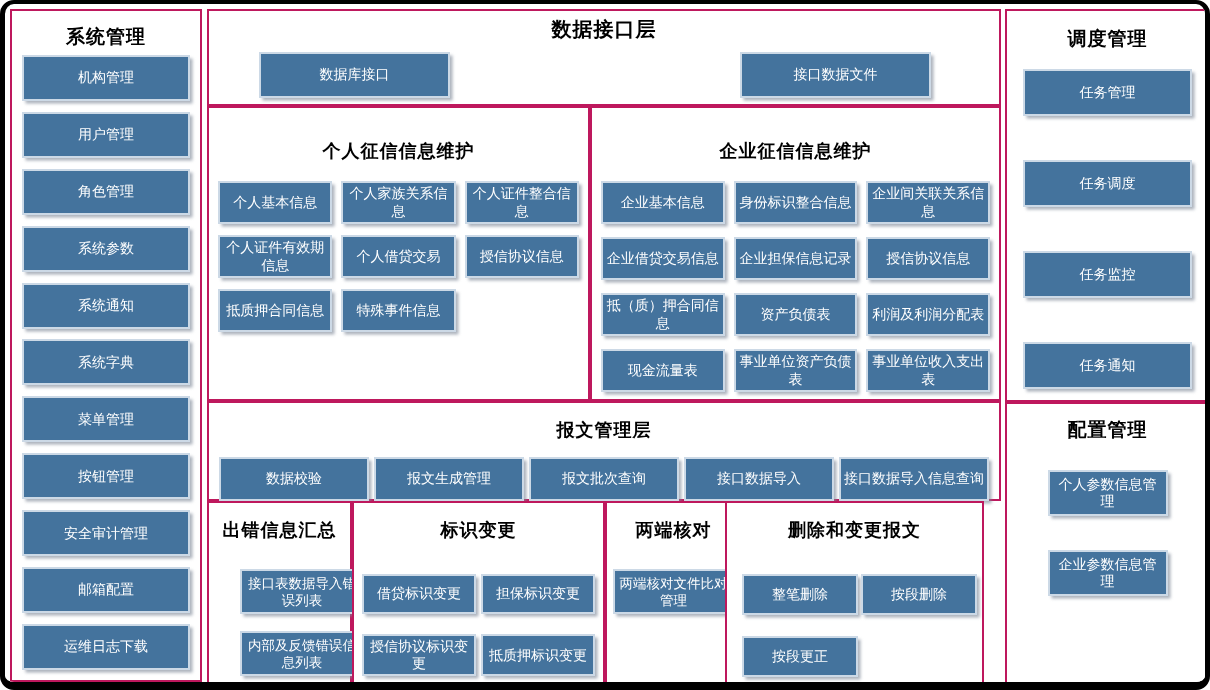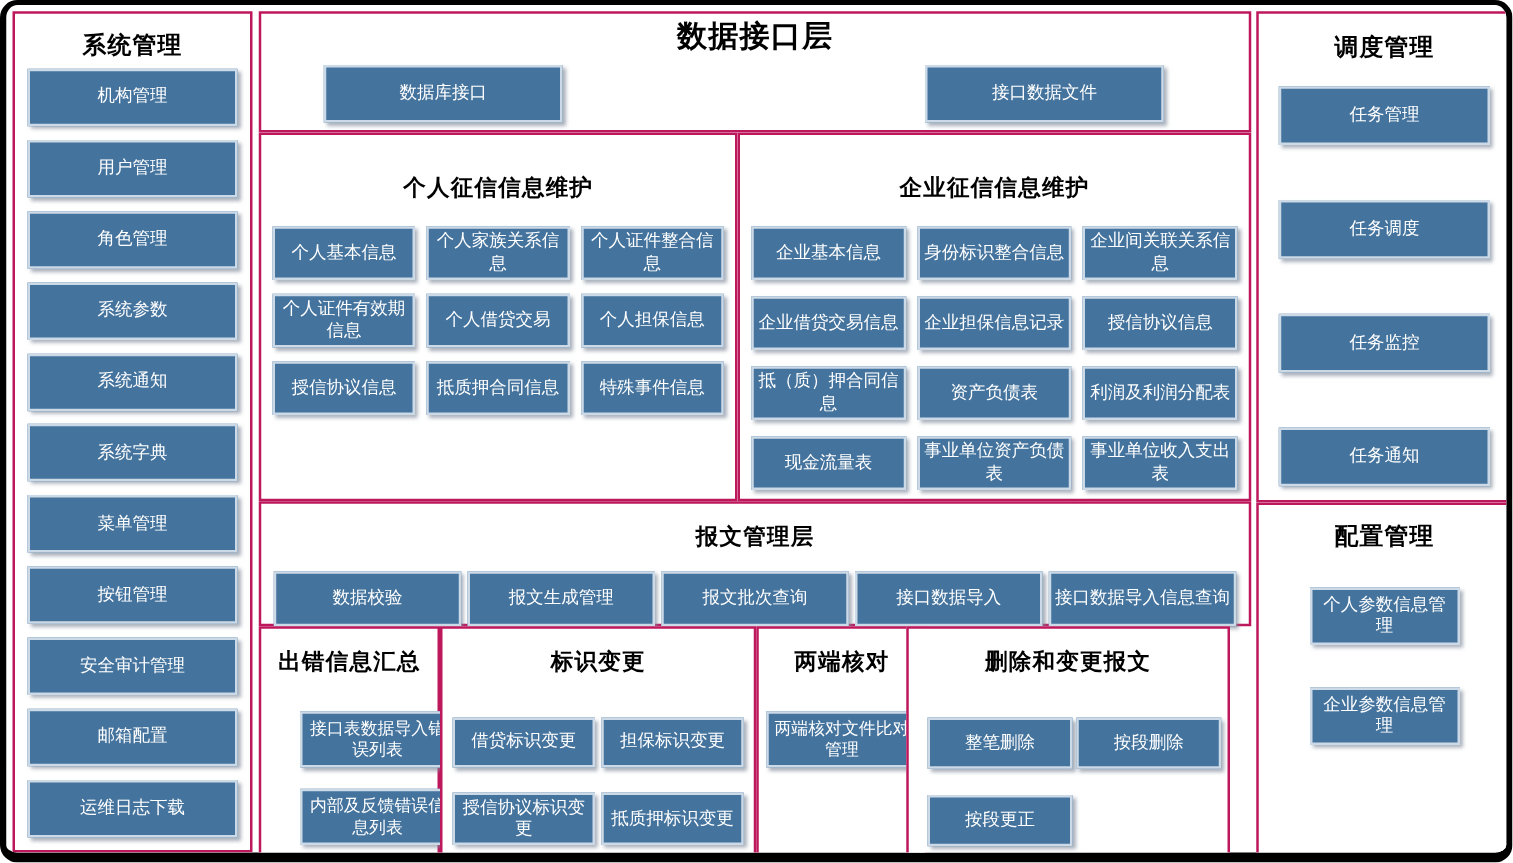--- a/index.html
+++ b/index.html
@@ -11,21 +11,21 @@
     border:solid #000; border-width:4px 5px 8px 5px; border-radius:14px;
   }
   .panel {
     position:absolute; background:#fff;
     border:2px solid #be185d;
   }
   .ptitle {
     text-align:center; font-weight:bold; color:#000; letter-spacing:1px;
   }
   .t19 { font-size:19px; line-height:26px; margin-top:12px; }
-  .t20 { font-size:24px; line-height:28px; margin-top:4px; }
+  .t20 { font-size:20px; line-height:28px; margin-top:4px; }
   .t18 { font-size:18px; line-height:26px; margin-top:30px; }
   .t18b { font-size:18px; line-height:26px; margin-top:14px; }
   .btn {
     background:#44739d; color:#fff;
     border:2px solid #ccd9e6;
     box-shadow:2.5px 2.5px 3px rgba(125,135,150,.65);
     display:flex; align-items:center; justify-content:center;
     text-align:center; font-size:14px; line-height:1.22;
     padding:2px 3px; cursor:default;
   }
@@ -101,21 +101,20 @@
   </div>
 
   <div class="panel" id="p-personal">
     <div class="ptitle t18">个人征信信息维护</div>
     <div class="grid3">
       <div class="btn">个人基本信息</div>
       <div class="btn">个人家族关系信息</div>
       <div class="btn">个人证件整合信息</div>
       <div class="btn">个人证件有效期信息</div>
       <div class="btn">个人借贷交易</div>
-      <div class="btn">个人担保信息</div>
       <div class="btn">授信协议信息</div>
       <div class="btn">抵质押合同信息</div>
       <div class="btn">特殊事件信息</div>
     </div>
   </div>
 
   <div class="panel" id="p-enterprise">
     <div class="ptitle t18">企业征信信息维护</div>
     <div class="grid3">
       <div class="btn">企业基本信息</div>

